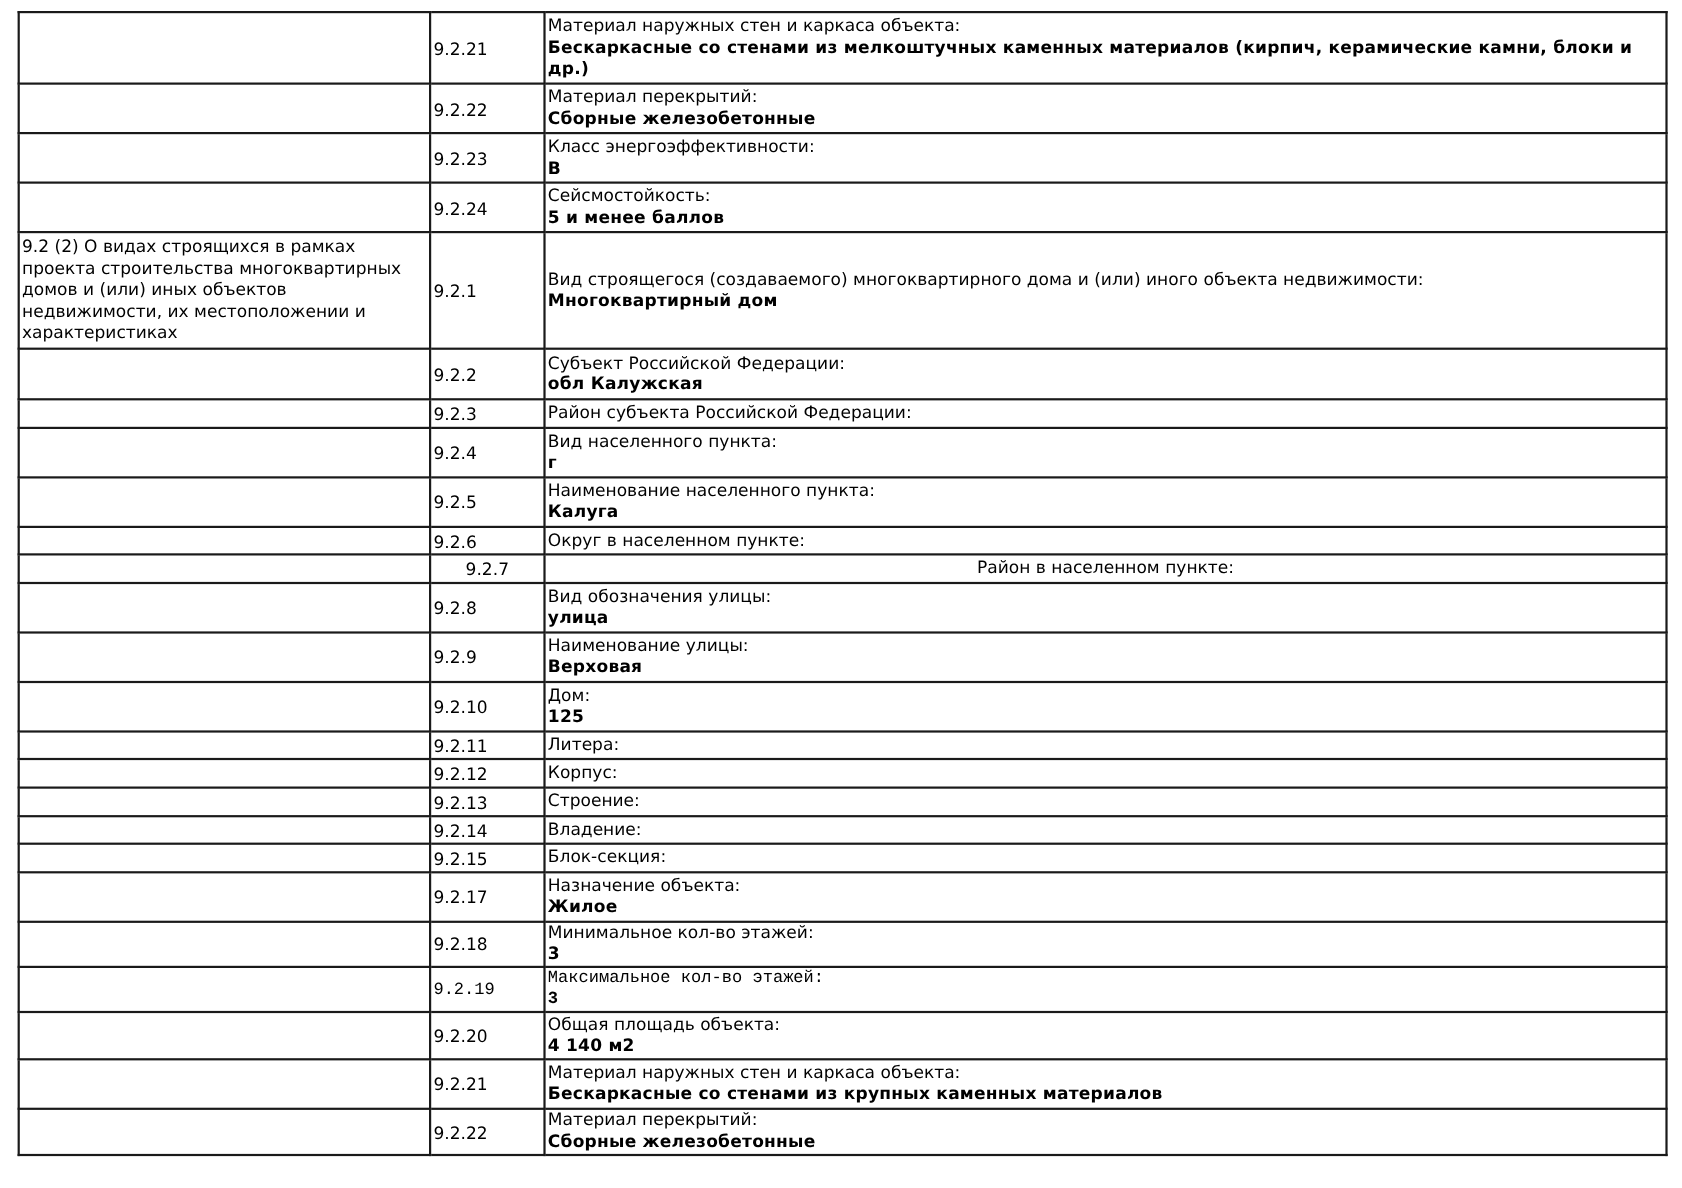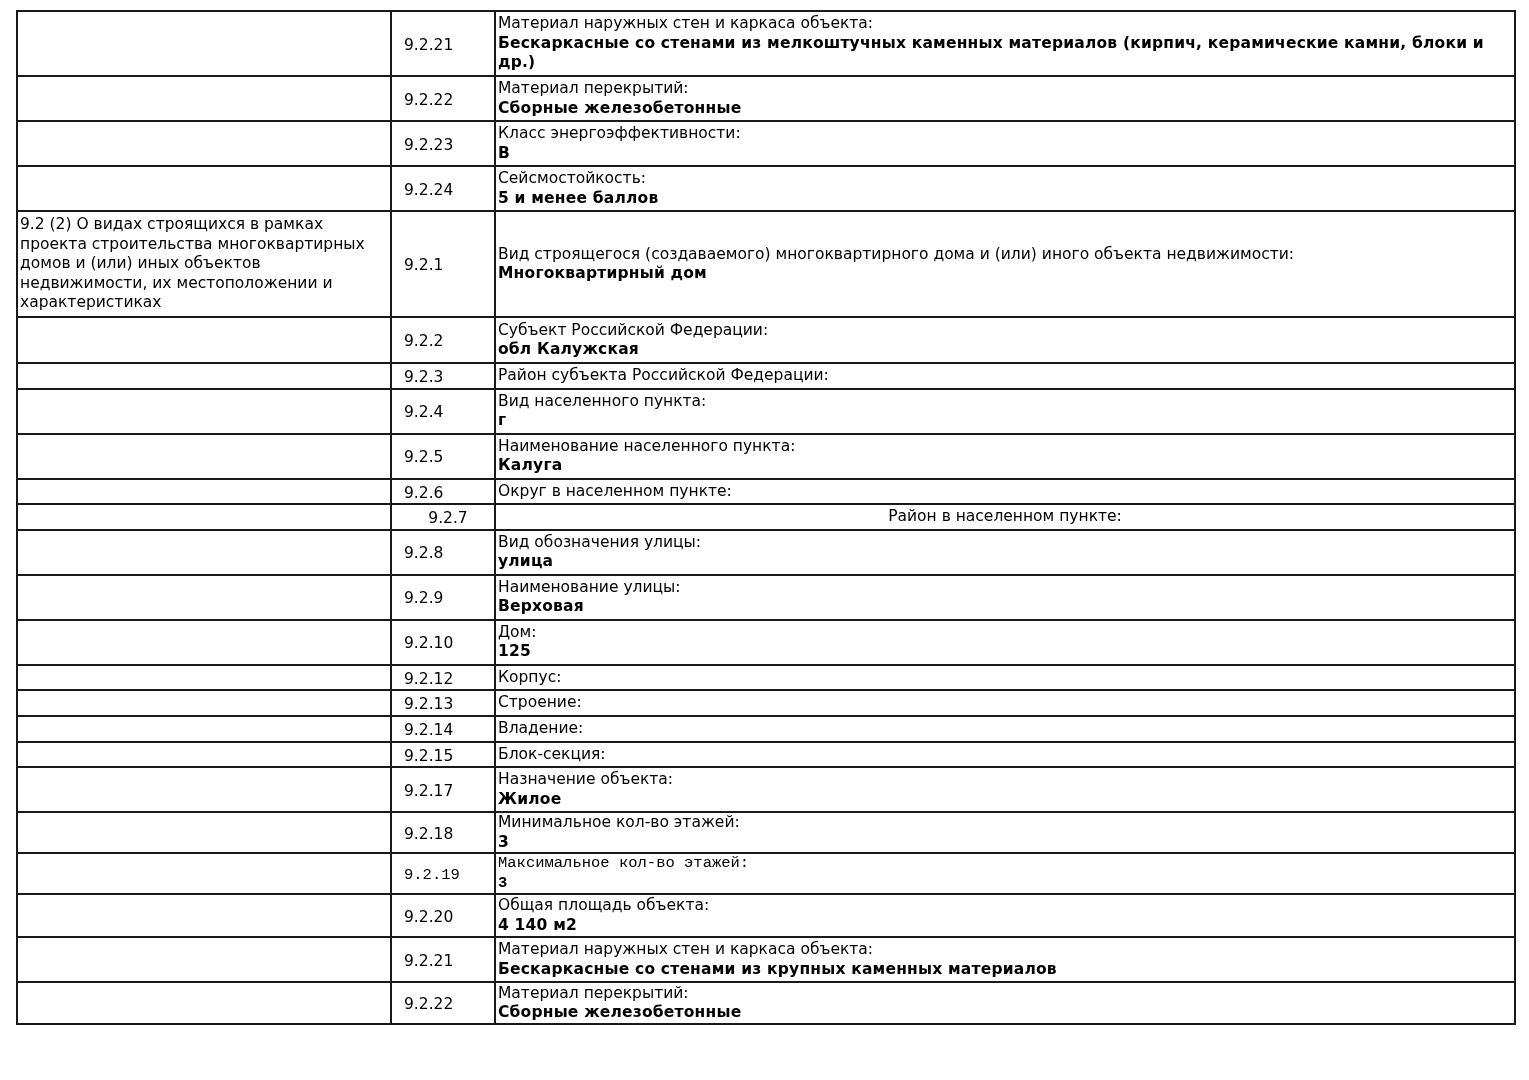--- a/index.html
+++ b/index.html
@@ -6,21 +6,21 @@
   body { width: 1529px; height: 1080px; overflow: hidden; position: relative;
          font-family: "DejaVu Sans", sans-serif; color: #000; }
   table { position: absolute; left: 16px; top: 10px; border-collapse: collapse;
           table-layout: fixed; width: 1498px; }
   td { border: 2px solid #1a1a1a; padding: 0 2px; vertical-align: middle;
        font-size: 15.5px; line-height: 19.5px; box-sizing: border-box; }
   col.c1 { width: 374px; }
   col.c2 { width: 104px; }
   col.c3 { width: 1020px; }
   td.sec { vertical-align: top; padding-top: 3px; }
-  td.code { padding-left: 12px; padding-top: 4px; border-radius: 15px; }
+  td.code { padding-left: 2px; padding-top: 4px; border-radius: 15px; }
   .lbl { display: block; font-weight: normal; }
   .val { display: block; font-weight: bold; letter-spacing: 0.2px; }
 </style>
 </head>
 <body>
 
 <table>
   <colgroup>
       <col class="c1">
       <col class="c2">
@@ -131,20 +131,27 @@
       <tr style="height: 45px;">
         <td class="sec"></td>
         <td class="code">9.2.10</td>
         <td>
           <span class="lbl">Дом:</span>
           <span class="val">125</span>
         </td>
       </tr>
       <tr style="height: 25px;">
         <td class="sec"></td>
+        <td class="code">9.2.11</td>
+        <td>
+          <span class="lbl">Литера:</span>
+        </td>
+      </tr>
+      <tr style="height: 25px;">
+        <td class="sec"></td>
         <td class="code">9.2.12</td>
         <td>
           <span class="lbl">Корпус:</span>
         </td>
       </tr>
       <tr style="height: 26px;">
         <td class="sec"></td>
         <td class="code">9.2.13</td>
         <td>
           <span class="lbl">Строение:</span>

